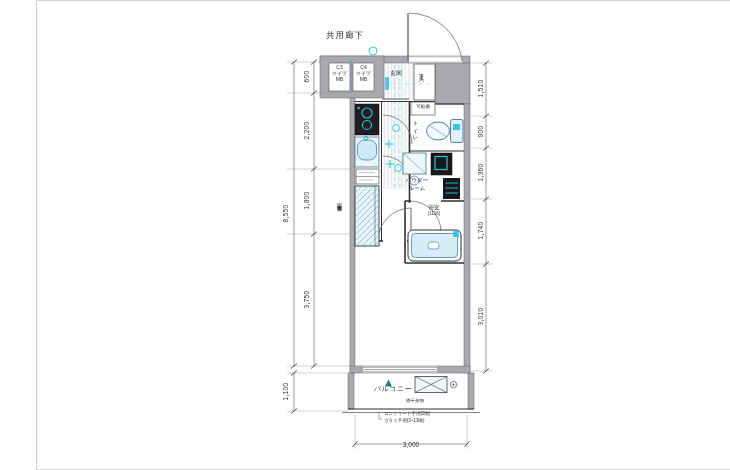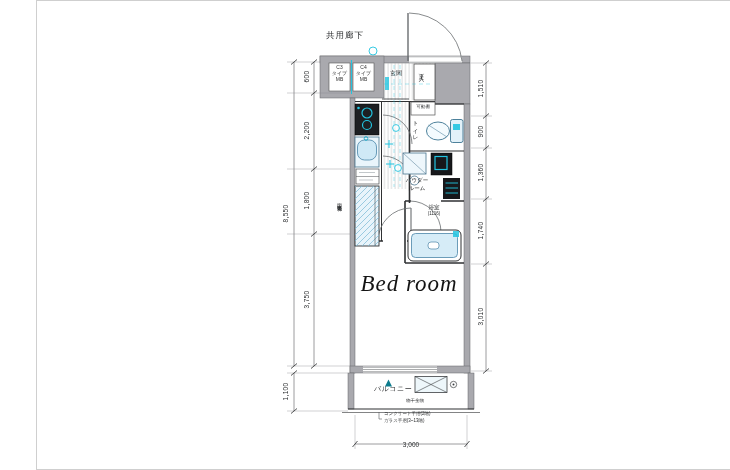--- a/index.html
+++ b/index.html
@@ -193,21 +193,20 @@
 
   <div class="lbl c" style="left:347px;top:69px;width:24px;font-size:6px;">玄関</div>
   <div class="lbl vert" style="left:382px;top:68px;font-size:5.5px;height:30px;">下足入</div>
   <div class="lbl c tiny" style="left:374px;top:104px;width:24px;">可動棚</div>
   <div class="lbl vert" style="left:376px;top:116px;font-size:5.5px;height:28px;">トイレ</div>
   <div class="lbl c" style="left:362px;top:176px;width:36px;font-size:5.5px;">パウダー</div>
   <div class="lbl c" style="left:362px;top:184px;width:36px;font-size:5.5px;">ルーム</div>
   <div class="lbl c" style="left:382px;top:203px;width:30px;font-size:5.5px;">浴室</div>
   <div class="lbl c tiny" style="left:380px;top:211px;width:34px;">(1116)</div>
 
-  <div class="bedtxt" style="left:302px;top:270px;">Bed room</div>
 
   <div class="lbl" style="left:337px;top:384px;width:42px;font-size:7px;letter-spacing:.5px;">バルコニー</div>
   <div class="lbl c tiny" style="left:362px;top:398px;width:32px;">物干金物</div>
   <div class="lbl tiny" style="left:347px;top:411px;">コンクリート手摺(2階)</div>
   <div class="lbl tiny" style="left:347px;top:418px;">ガラス手摺(3~13階)</div>
   <div class="lbl vert" style="left:299px;top:198px;font-size:5px;height:68px;">雨水通気管</div>
 
   <div class="vdim" style="left:247px;top:72px;">600</div>
   <div class="vdim" style="left:247px;top:126px;">2,200</div>
   <div class="vdim" style="left:247px;top:196px;">1,800</div>

